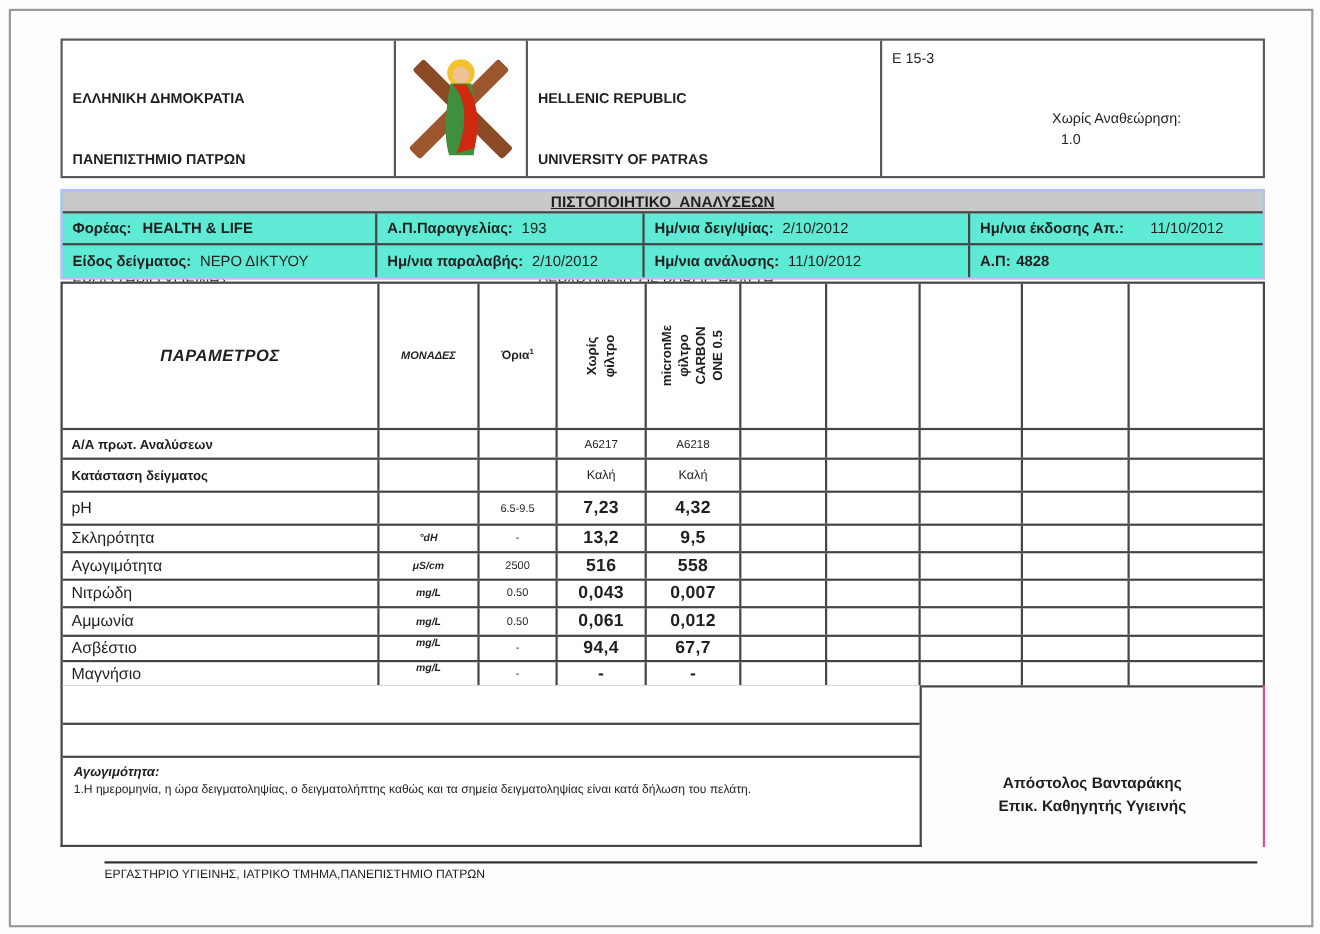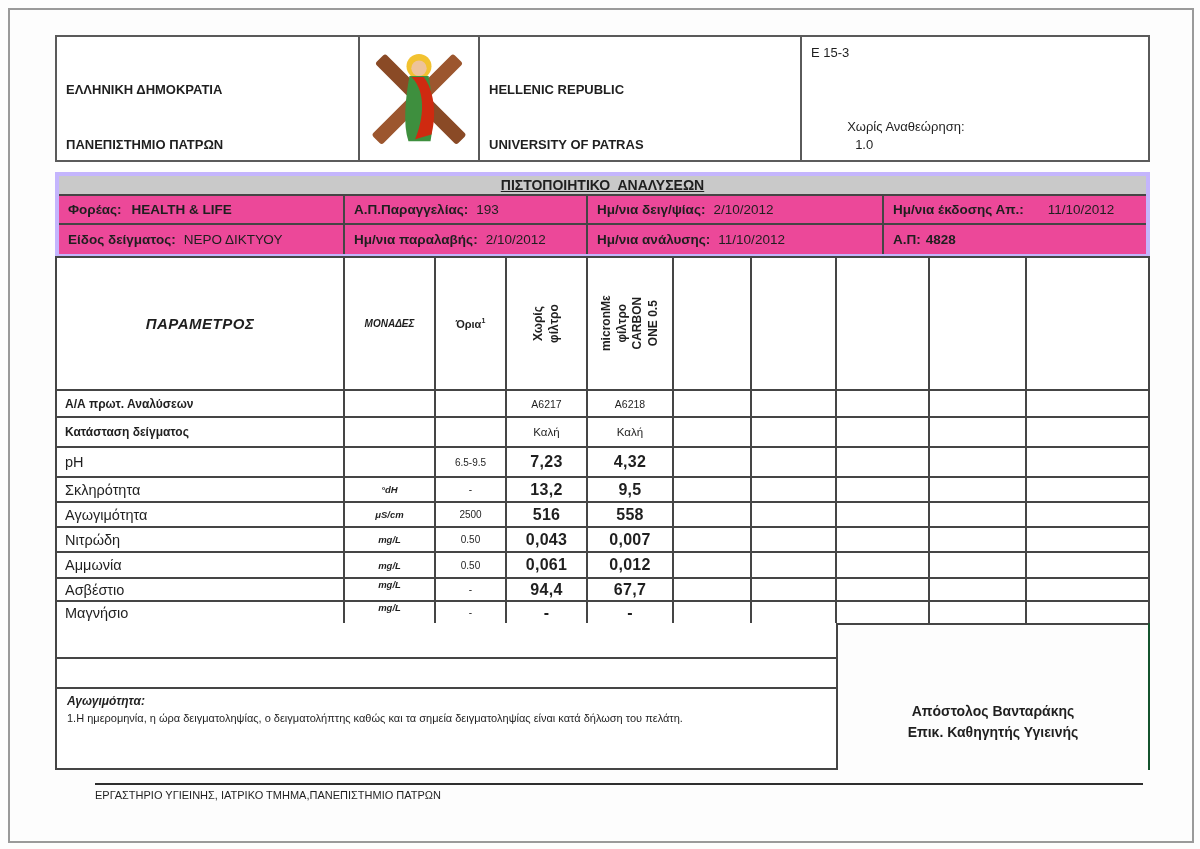--- a/index.html
+++ b/index.html
@@ -7,25 +7,25 @@
   body { font-family:"Liberation Sans", sans-serif; color:#1f1f1f; }
   .page { position:relative; width:1200px; height:849px; background:#fdfdfd; overflow:hidden; }
   .scan-frame { position:absolute; left:8px; top:8px; right:6px; bottom:6px; border:2px solid #9a9a9a; pointer-events:none; }
 
   
   .hdr { position:absolute; left:55px; top:35px; width:1095px; height:127px; border:2px solid #5a5a5a; display:flex; background:#fff; }
   .hdr-sec { padding:7px 9px; font-size:13px; line-height:1.42; white-space:pre; }
   .hdr-left  { width:303px; border-right:2px solid #5a5a5a; }
   .hdr-logo  { width:120px; border-right:2px solid #5a5a5a; display:flex; align-items:center; justify-content:center; padding:4px; }
   .hdr-center{ width:322px; border-right:2px solid #5a5a5a; }
-  .hdr-right { flex:1; display:flex; flex-direction:column; justify-content:space-between; }
+  .hdr-right { flex:1; display:flex; flex-direction:row; justify-content:space-between; }
   .b { font-weight:bold; }
 
   
-  .titleinfo { position:absolute; left:55px; top:172px; width:1095px; border:4px solid #c4b5fd; background:#ec4899; }
+  .titleinfo { position:absolute; left:55px; top:172px; width:1095px; border:2px solid #c4b5fd; background:#5eead4; }
   .titlebar { height:20px; background:#c9c9c9; border-bottom:2px solid #454545; display:flex; align-items:center; justify-content:center; }
   .titlebar span { font-weight:bold; font-size:14px; text-decoration:underline; white-space:pre; }
   .irow { display:flex; height:29px; }
   .irow.first { border-bottom:2px solid #454545; }
   .icell { display:flex; align-items:center; padding-left:9px; font-size:13.5px; border-right:2px solid #454545; white-space:pre; }
   .icell:last-child { border-right:none; flex:1; }
   .ic1 { width:286px; } .ic2 { width:243px; } .ic3 { width:296px; }
   .ilabel { font-weight:bold; }
   .ival { margin-left:8px; }
   .ival.b { margin-left:10px; }
@@ -56,21 +56,21 @@
   .unit-top .pc2 { align-items:flex-start; }
 
   
   .bottom { position:absolute; left:55px; top:623px; width:1095px; height:147px; display:flex; }
   .bleft { width:783px; border-left:2px solid #454545; border-right:2px solid #454545; border-bottom:2px solid #454545; display:flex; flex-direction:column; background:#fff; }
   .brow1 { height:36px; border-bottom:2px solid #454545; }
   .brow2 { height:30px; border-bottom:2px solid #454545; }
   .notes { flex:1; padding:5px 10px; }
   .notes-title { font-size:12px; font-style:italic; font-weight:bold; }
   .notes-body { font-size:11px; margin-top:4px; }
-  .bright { flex:1; border-right:2px solid #14532d; padding-top:78px; text-align:center; }
+  .bright { flex:1; border-right:2px solid #ec4899; padding-top:78px; text-align:center; }
   .sig-name, .sig-role { font-weight:bold; font-size:14px; line-height:1.5; }
 
   
   .footer { position:absolute; left:95px; top:783px; width:1048px; border-top:2px solid #2e2e2e; padding-top:4px; font-size:11px; }
 </style>
 </head>
 <body>
 
 <div class="page">
   <div class="scan-frame"></div>

